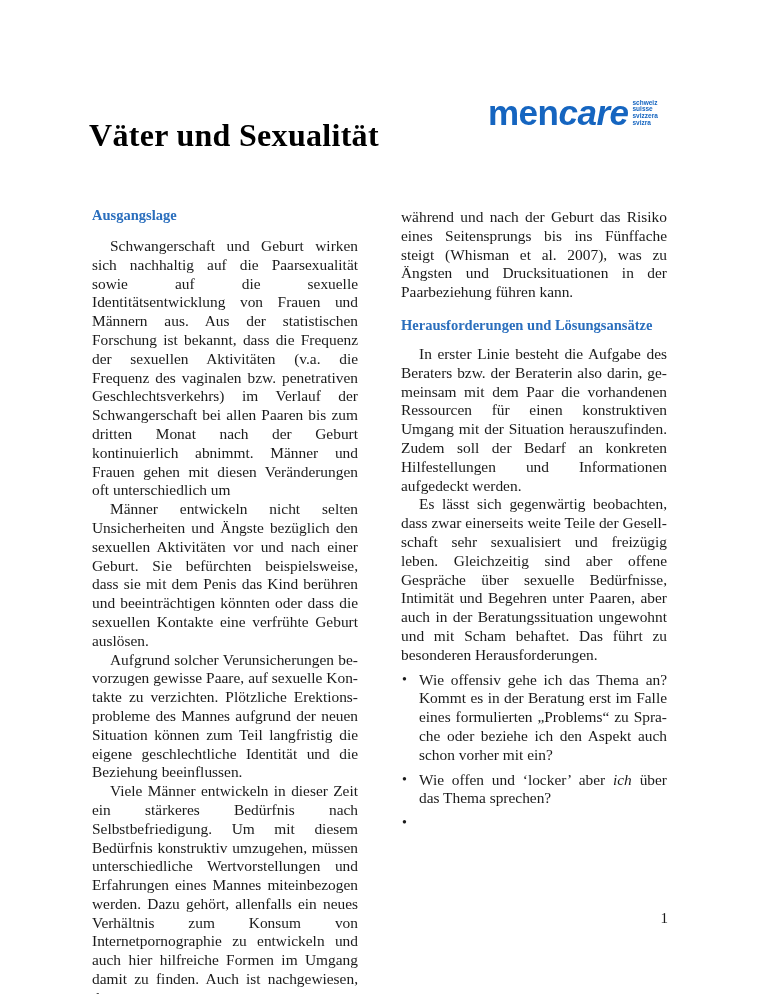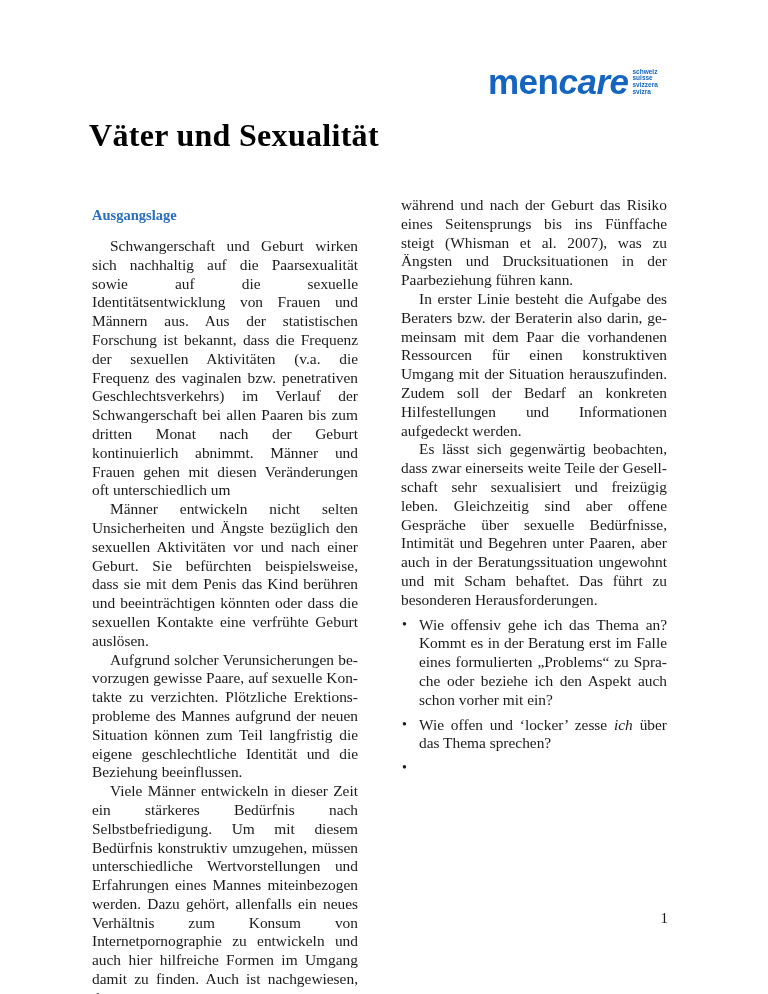--- a/index.html
+++ b/index.html
@@ -2,21 +2,21 @@
 <html><head>
   <meta charset="utf-8">
   <style>
     html, body { margin: 0; padding: 0; background: #ffffff; }
     body {
       width: 768px; height: 994px; position: relative; overflow: hidden;
       font-family: "Liberation Serif", "DejaVu Serif", serif;
       color: #1a1a1a;
     }
     .logo {
-      position: absolute; left: 488px; top: 67px; height: 30px;
+      position: absolute; left: 488px; top: 98px; height: 30px;
       display: flex; align-items: center;
     }
     .logo-word {
       font-family: "Liberation Sans", "DejaVu Sans", sans-serif;
       font-weight: 900; font-size: 35px; color: #1565c0;
       letter-spacing: -0.5px; line-height: 30px;
     }
     .logo-word .care { font-style: italic; }
     .logo-sub {
       margin-left: 4px; display: flex; flex-direction: column;
@@ -26,21 +26,21 @@
     .title {
       position: absolute; left: 89px; top: 117px; margin: 0;
       font-size: 32px; font-weight: 700; color: #000; letter-spacing: 0.3px;
     }
     .col {
       position: absolute; top: 196px; width: 266px;
       font-size: 15.4px; line-height: 18.8px; text-align: justify;
       hyphens: manual;
     }
     .col.left { left: 92px; }
-    .col.right { left: 401px; top: 196px; }
+    .col.right { left: 401px; top: 208px; }
     .h2 {
       color: #2a6ebd; font-weight: 700; font-size: 14.5px;
       margin: 10px 0 13px 0; line-height: 18px;
     }
     .col.right .h2 { margin: 14px 0 11px 0; text-align: left; }
     p { margin: 0; text-indent: 18px; }
     p.noindent { text-indent: 0; }
     ul.bullets { list-style: none; margin: 6px 0 0 0; padding: 0; }
     ul.bullets li {
       position: relative; padding-left: 18px; margin-bottom: 6px;
@@ -72,30 +72,31 @@
 <div class="col left">
   <div class="h2">Ausgangslage</div>
   <p>Schwangerschaft und Geburt wirken sich nachhaltig auf die Paarsexualität sowie auf die sexuelle Identitätsentwicklung von Frauen und Männern aus. Aus der statisti­schen Forschung ist bekannt, dass die Fre­quenz der sexuellen Aktivitäten (v.a. die Frequenz des vaginalen bzw. penetrativen Geschlechtsverkehrs) im Verlauf der Schwangerschaft bei allen Paaren bis zum dritten Monat nach der Geburt kontinuierlich abnimmt. Männer und Frauen gehen mit die­sen Veränderungen oft unterschiedlich um</p>
   <p>Männer entwickeln nicht selten Unsicher­heiten und Ängste bezüglich den sexuellen Aktivitäten vor und nach einer Geburt. Sie befürchten beispielsweise, dass sie mit dem Penis das Kind berühren und beeinträchtigen könnten oder dass die sexuellen Kontakte eine verfrühte Geburt auslösen.</p>
   <p>Aufgrund solcher Verunsicherungen be­vorzugen gewisse Paare, auf sexuelle Kon­takte zu verzichten. Plötzliche Erektions­probleme des Mannes aufgrund der neuen Situation können zum Teil langfristig die ei­gene geschlechtliche Identität und die Bezie­hung beeinflussen.</p>
   <p>Viele Männer entwickeln in dieser Zeit ein stärkeres Bedürfnis nach Selbstbefriedi­gung. Um mit diesem Bedürfnis konstruktiv umzugehen, müssen unterschiedliche Wert­vorstellungen und Erfahrungen eines Man­nes miteinbezogen werden. Dazu gehört, al­lenfalls ein neues Verhältnis zum Konsum von Internetpornographie zu entwickeln und auch hier hilfreiche Formen im Umgang da­mit zu finden. Auch ist nachgewiesen, dass</p>
 </div>
 
 <div class="col right">
   <p class="noindent">während und nach der Geburt das Risiko ei­nes Seitensprungs bis ins Fünffache steigt (Whisman et al. 2007), was zu Ängsten und Drucksituationen in der Paarbeziehung füh­ren kann.</p>
+  <div class="h2">Herausforderungen und Lösungsansätze</div>
   <p>In erster Linie besteht die Aufgabe des Beraters bzw. der Beraterin also darin, ge­meinsam mit dem Paar die vorhandenen Ressourcen für einen konstruktiven Umgang mit der Situation herauszufinden. Zudem soll der Bedarf an konkreten Hilfestellungen und Informationen aufgedeckt werden.</p>
   <p>Es lässt sich gegenwärtig beobachten, dass zwar einerseits weite Teile der Gesell­schaft sehr sexualisiert und freizügig leben. Gleichzeitig sind aber offene Gespräche über sexuelle Bedürfnisse, Intimität und Be­gehren unter Paaren, aber auch in der Bera­tungssituation ungewohnt und mit Scham behaftet. Das führt zu besonderen Heraus­forderungen.</p>
   <ul class="bullets">
     <li>
       <span class="dot">•</span>
       <span>Wie offensiv gehe ich das Thema an? Kommt es in der Beratung erst im Falle eines formulierten „Problems“ zu Spra­che oder beziehe ich den Aspekt auch schon vorher mit ein?</span>
     </li>
     <li>
       <span class="dot">•</span>
-      <span>Wie offen und ‘locker’ zesse </span><i>ich</i><span> über das Thema sprechen?</span>
+      <span>Wie offen und ‘locker’ aber </span><i>ich</i><span> über das Thema sprechen?</span>
     </li>
     <li>
       <span class="dot">•</span>
     </li>
   </ul>
 </div>
 
 <div class="page-number">1</div>
 
 </body></html>

